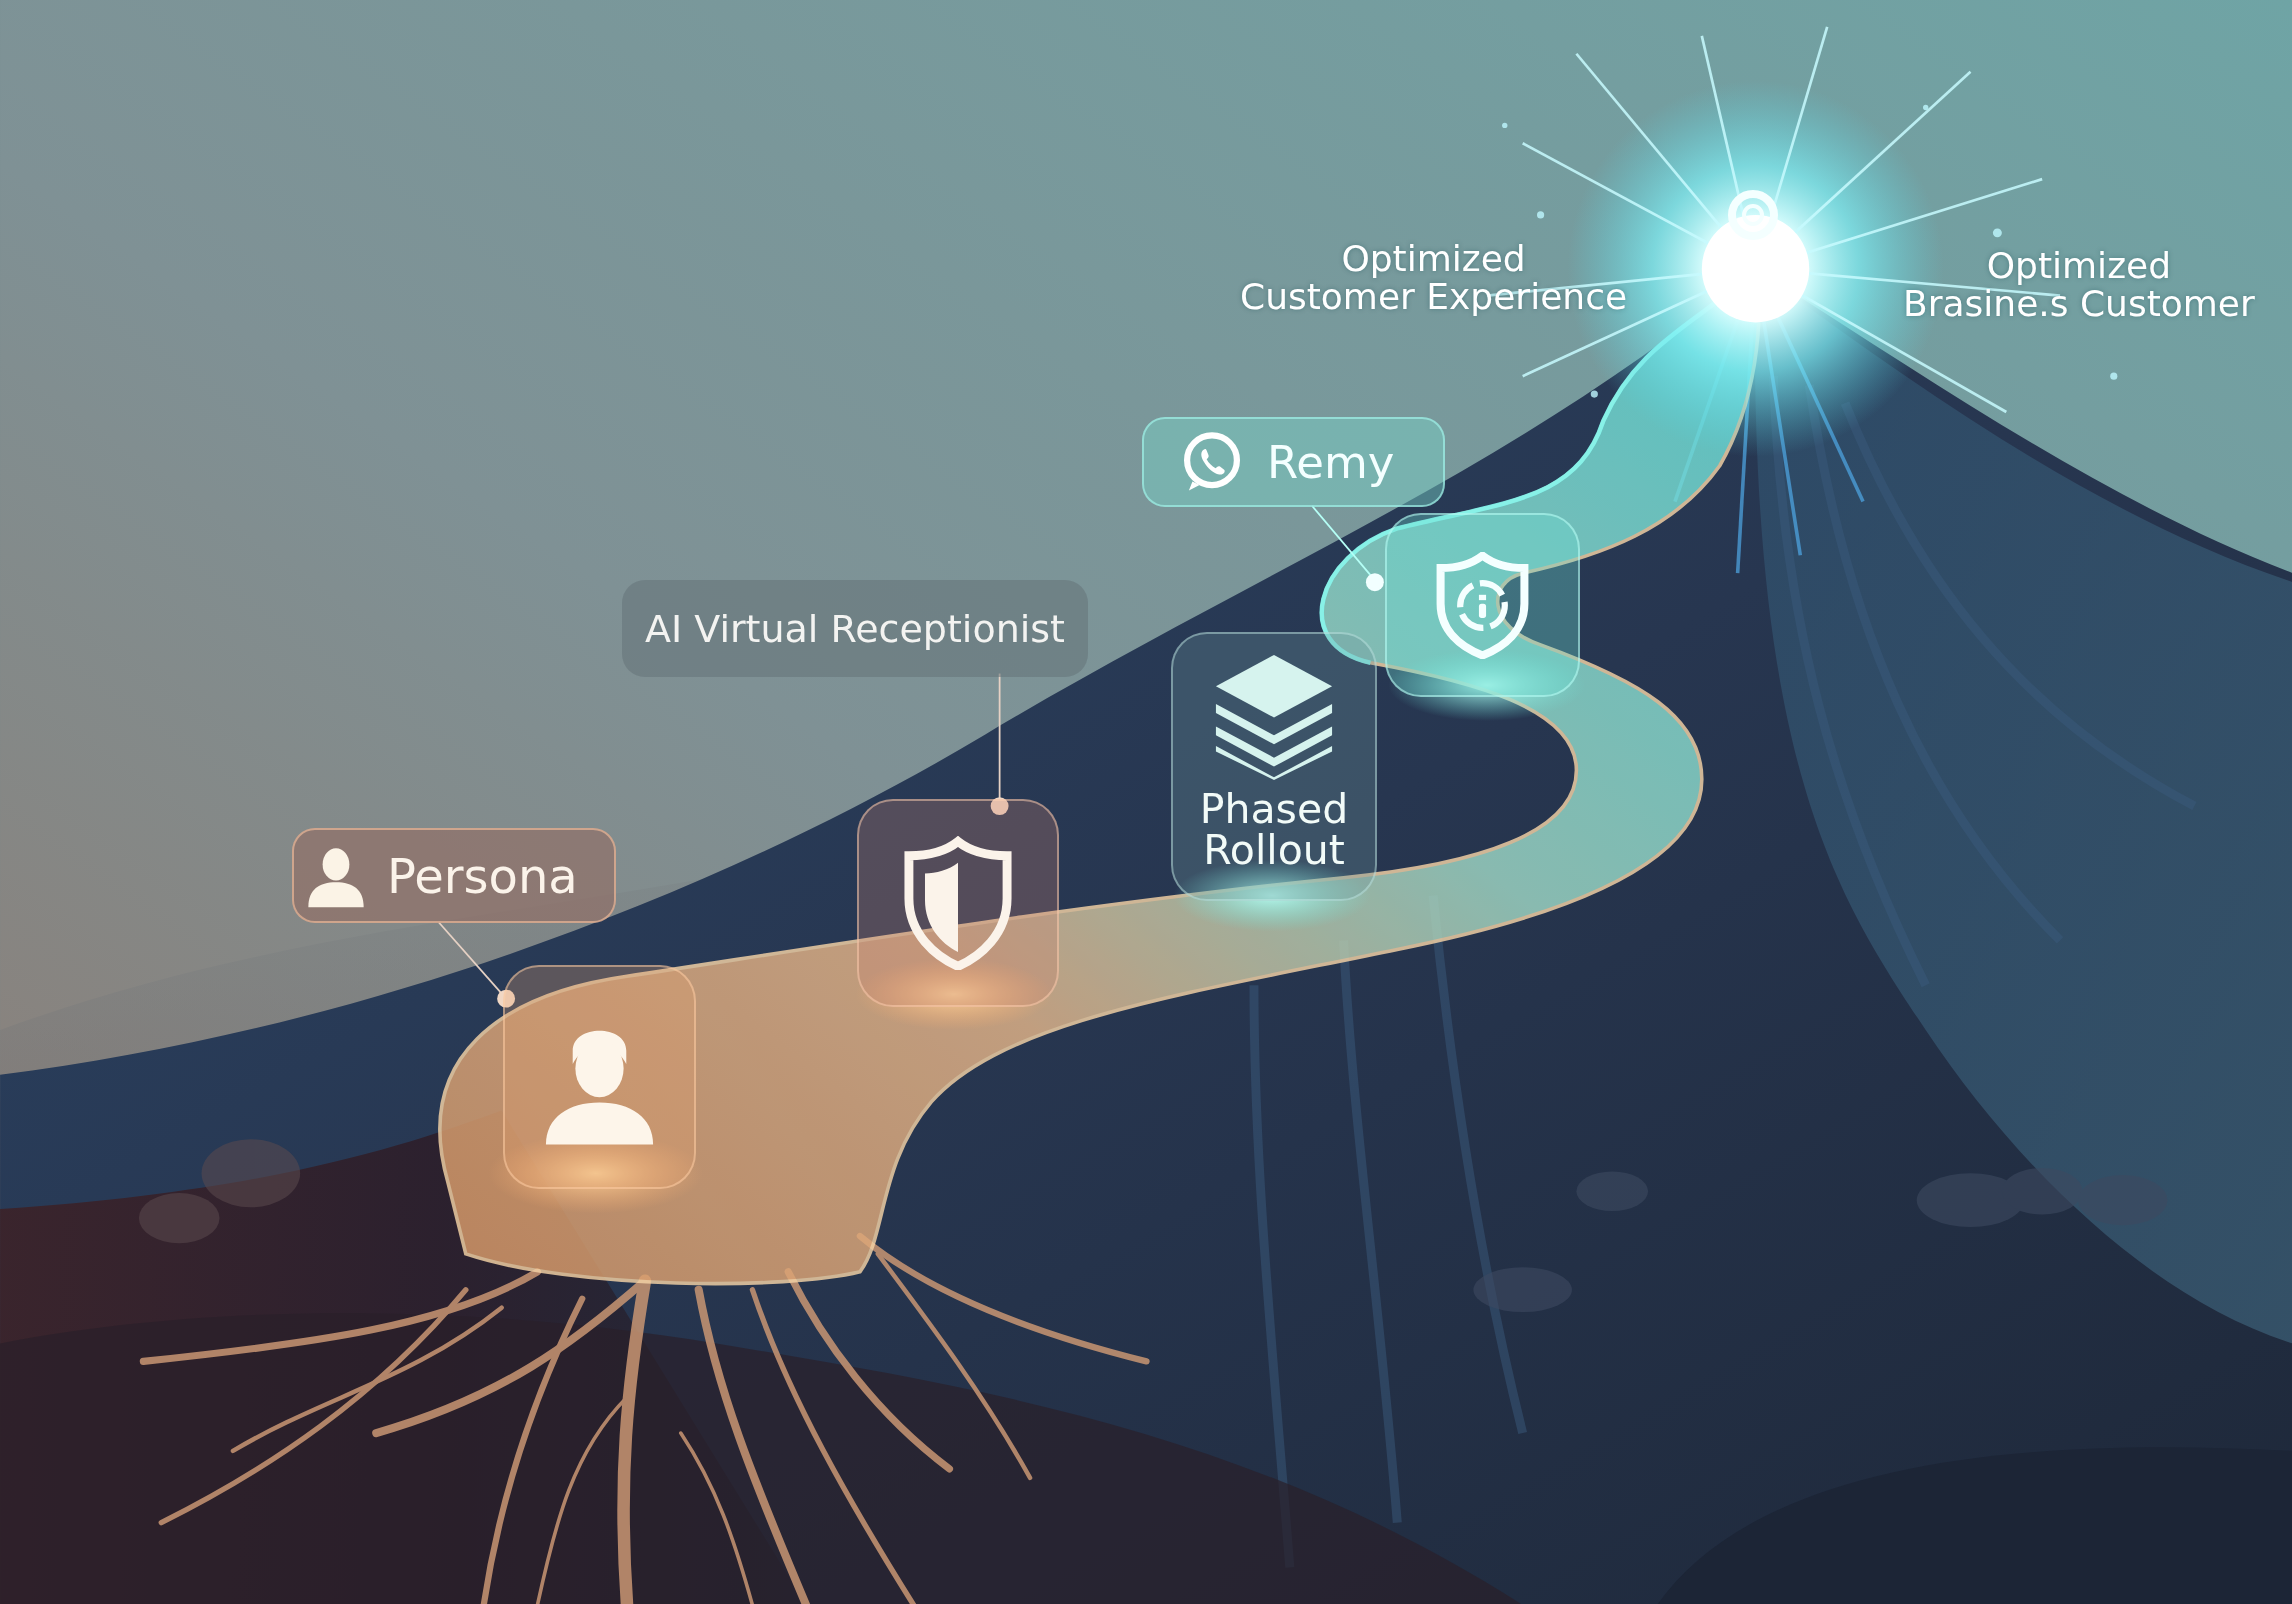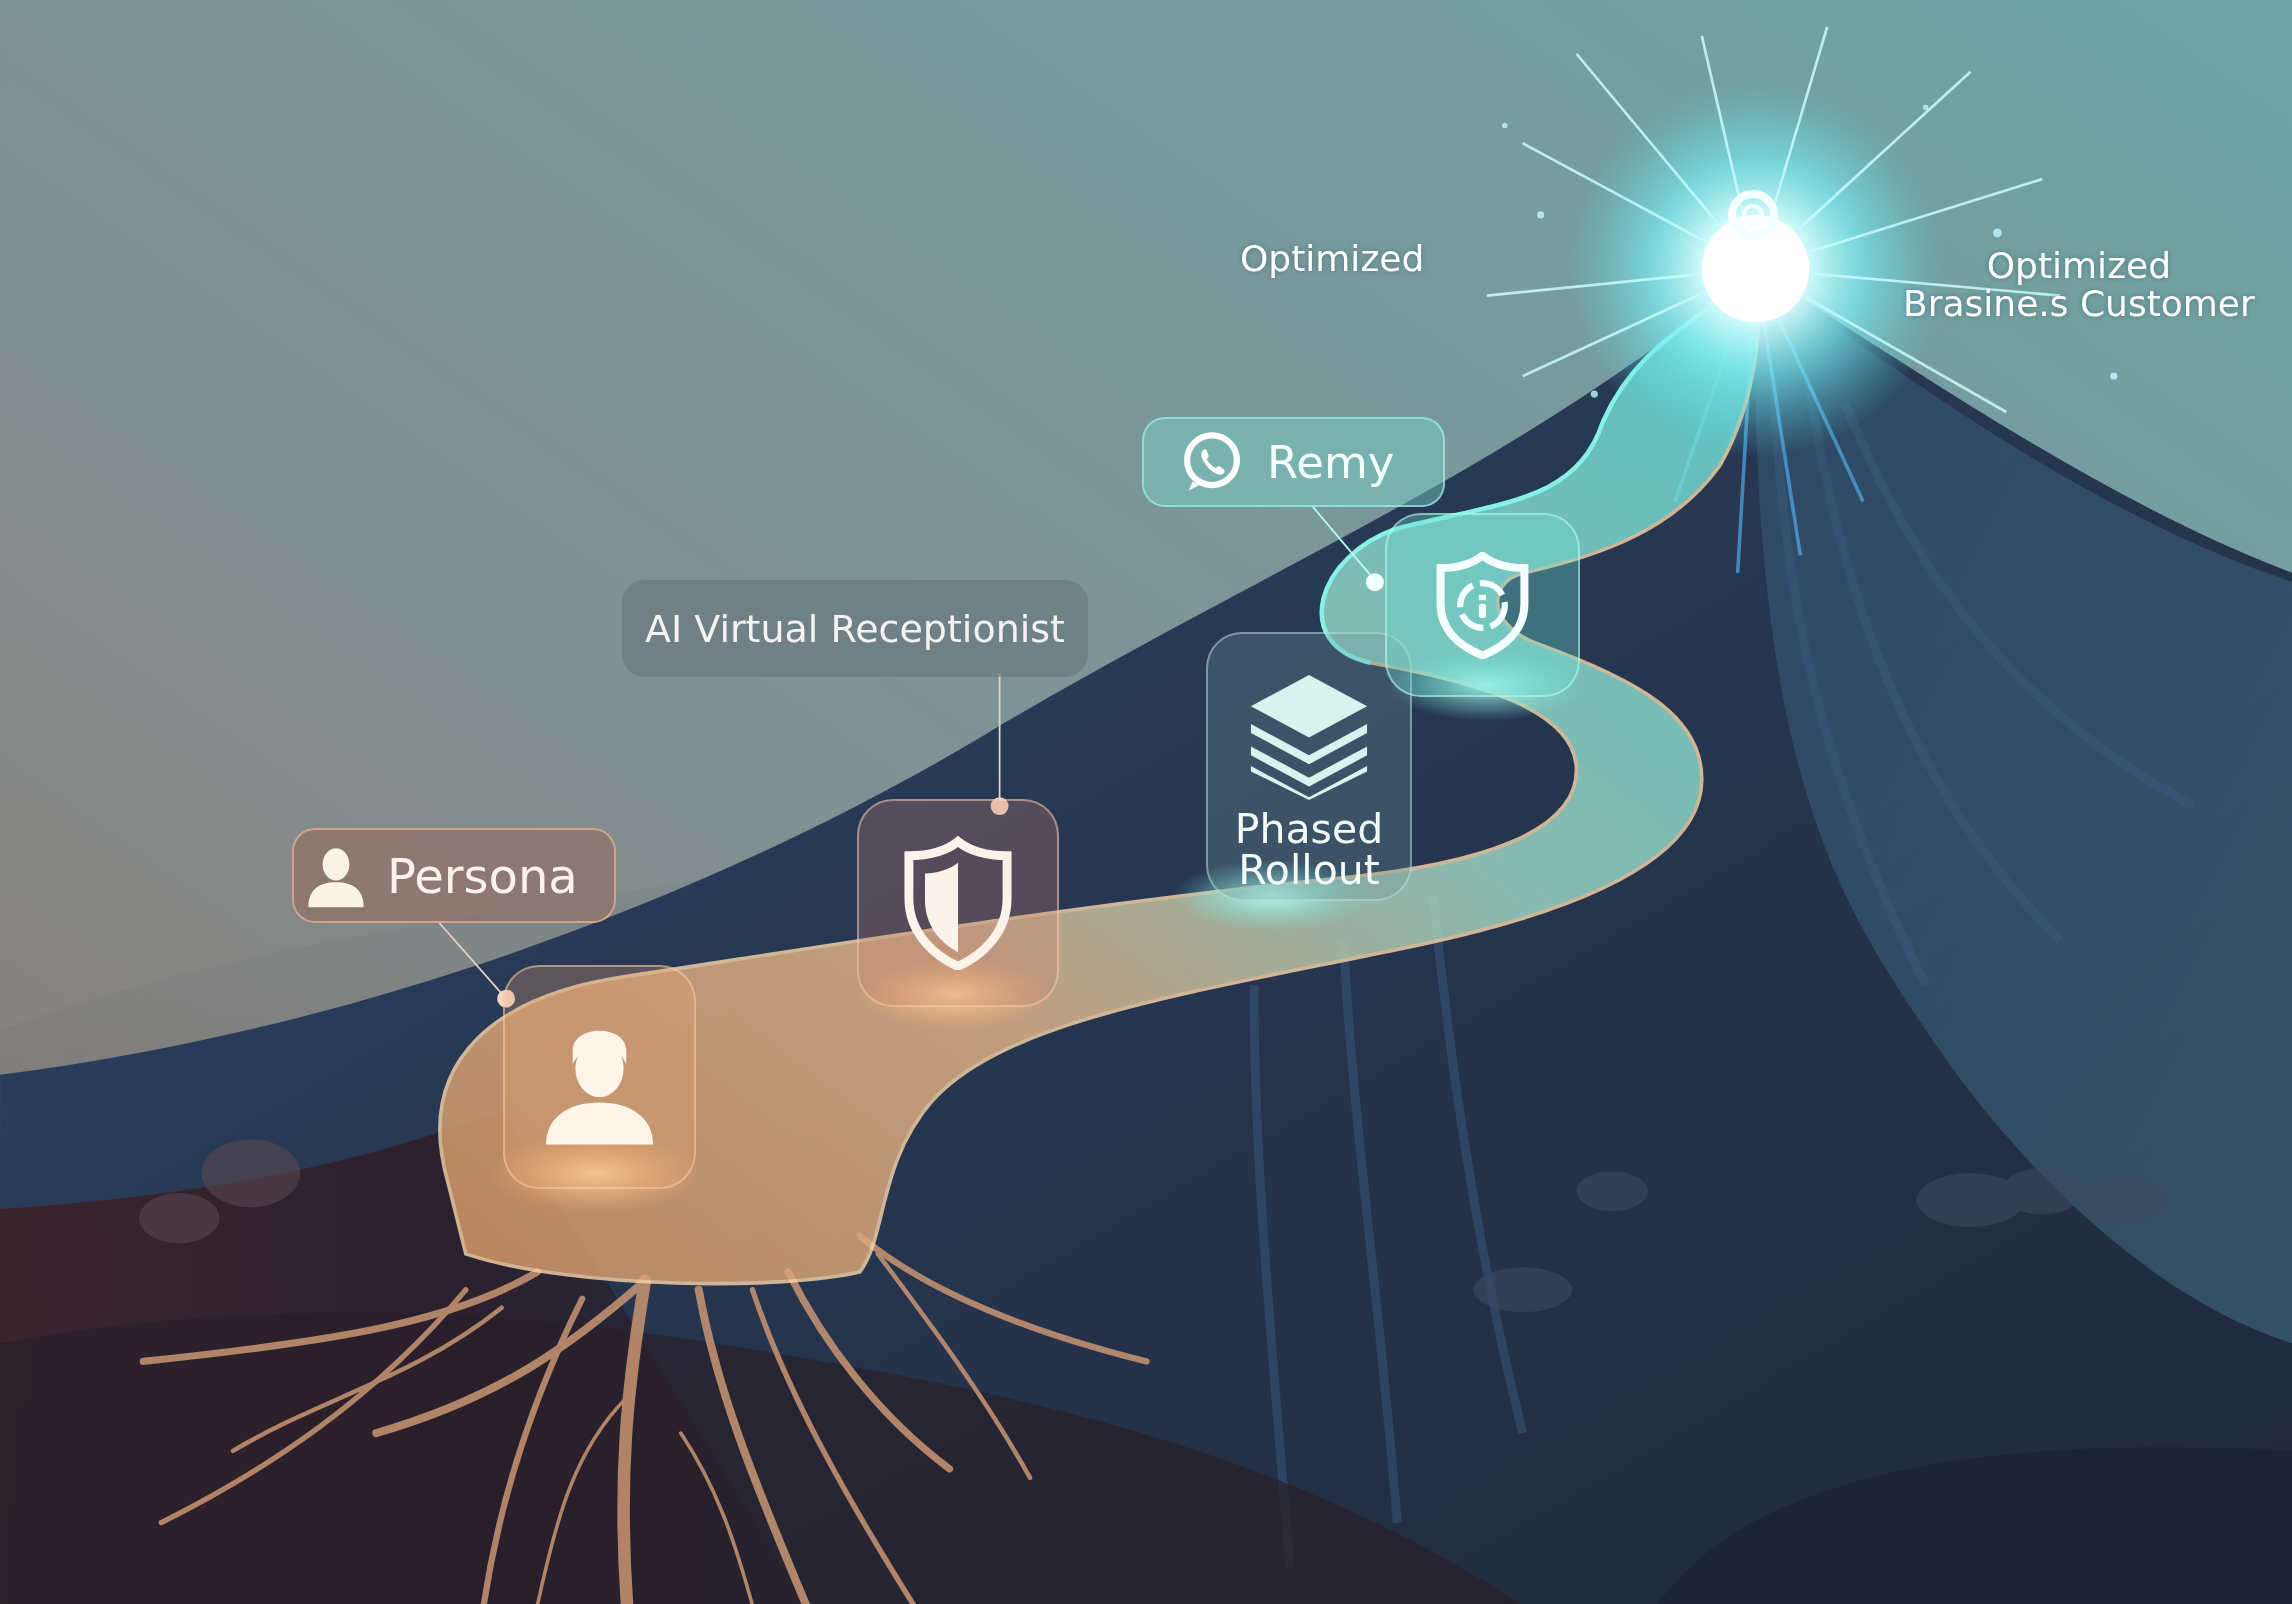--- a/index.html
+++ b/index.html
@@ -159,20 +159,21 @@
   <circle cx="1116" cy="900" r="10" fill="#f1d7c4"></circle>
   <circle cx="1535" cy="650" r="10" fill="#f2ffff"></circle>
 </svg>
 
 <div style="position:absolute;left:1728px;top:190px;width:50px;height:50px;border:8px solid #f4ffff;border-radius:50%;box-sizing:border-box;display:flex;align-items:center;justify-content:center;">
   <div style="width:14.3px;height:14.3px;border:4.5px solid #f4ffff;border-radius:50%;"></div>
 </div>
 
 <div class="peak-text" style="left:1240px;top:240px;">
   <div>Optimized</div>
+  <div>Customer Experience</div>
 </div>
 <div class="peak-text" style="left:1903px;top:247px;">
   <div>Optimized</div>
   <div>Brasine.s Customer</div>
 </div>
 
 <div class="bubble" style="left:1142px;top:417px;width:303px;height:90px;background:rgba(120,210,200,0.45);border:2.7px solid rgba(160,240,230,0.7);padding-left:36px;">
   <svg width="64" height="64" viewBox="0 0 72 72">
     <circle cx="36" cy="34" r="28" fill="none" stroke="#ffffff" stroke-width="7"></circle>
     <path d="M14 58 L10 68 L22 62 Z" fill="#ffffff"></path>
@@ -201,21 +202,21 @@
   </svg>
 </div>
 
 <div class="card" style="left:857px;top:799px;width:202px;height:208px;background:rgba(200,130,110,0.28);border:2.7px solid rgba(255,210,180,0.5);">
   <svg width="116" height="134" viewBox="0 0 130 150">
     <path d="M65 6 C50 18 30 22 10 22 L10 70 C10 110 40 135 65 146 C90 135 120 110 120 70 L120 22 C100 22 80 18 65 6 Z" fill="none" stroke="#fbf3ea" stroke-width="10"></path>
     <path d="M65 30 C55 38 40 42 28 42 L28 72 C28 100 45 120 65 130 Z" fill="#fbf3ea"></path>
   </svg>
 </div>
 
-<div class="card" style="left:1206px;top:632px;width:206px;height:269px;background:rgba(110,150,155,0.3);border:2.7px solid rgba(200,240,235,0.45);justify-content:flex-start;padding-top:32px;">
+<div class="card" style="left:1171px;top:632px;width:206px;height:269px;background:rgba(110,150,155,0.3);border:2.7px solid rgba(200,240,235,0.45);justify-content:flex-start;padding-top:12px;">
   <svg width="134" height="134" viewBox="0 0 150 150">
     <polygon points="75,10 140,45 75,80 10,45" fill="#d6f3ee"></polygon>
     <polygon points="10,65 75,100 140,65 140,75 75,110 10,75" fill="#d6f3ee"></polygon>
     <polygon points="10,90 75,125 140,90 140,100 75,135 10,100" fill="#d6f3ee"></polygon>
     <polygon points="10,112 75,147 140,112 140,118 75,150 10,118" fill="#d6f3ee"></polygon>
   </svg>
   <div style="color:#f2fbf8;font-size:41px;line-height:41px;text-align:center;margin-top:9px;">
     <div>Phased</div>
     <div>Rollout</div>
   </div>

